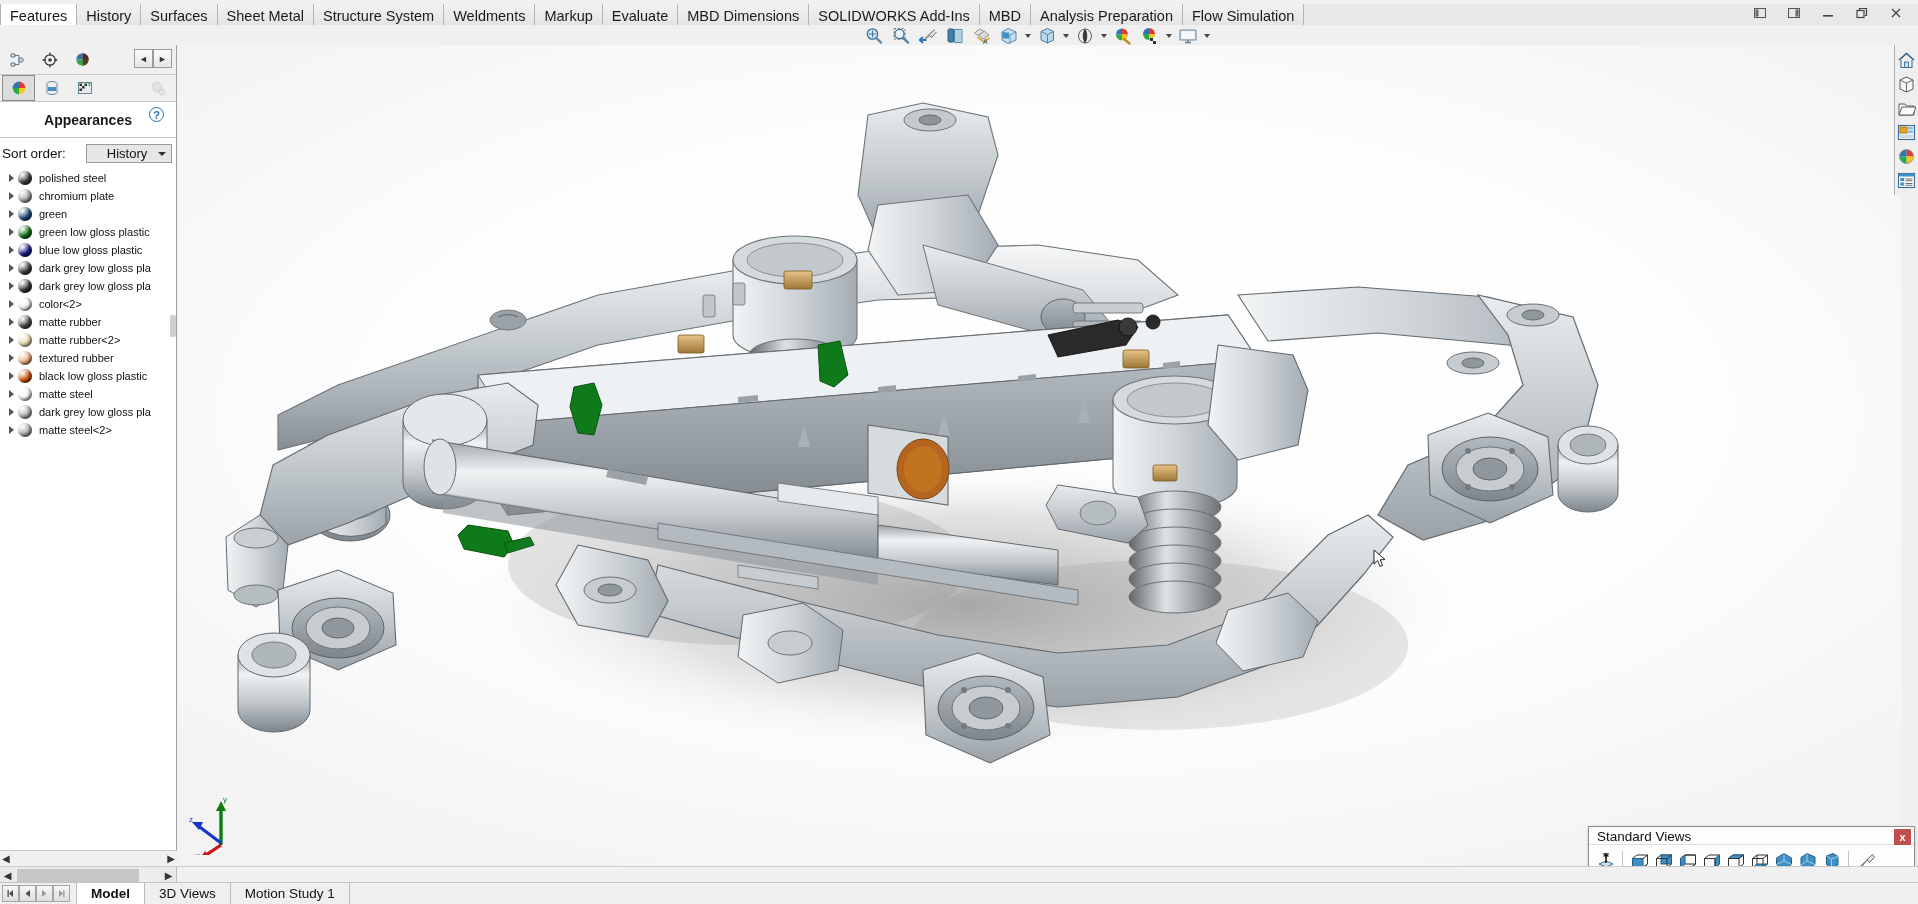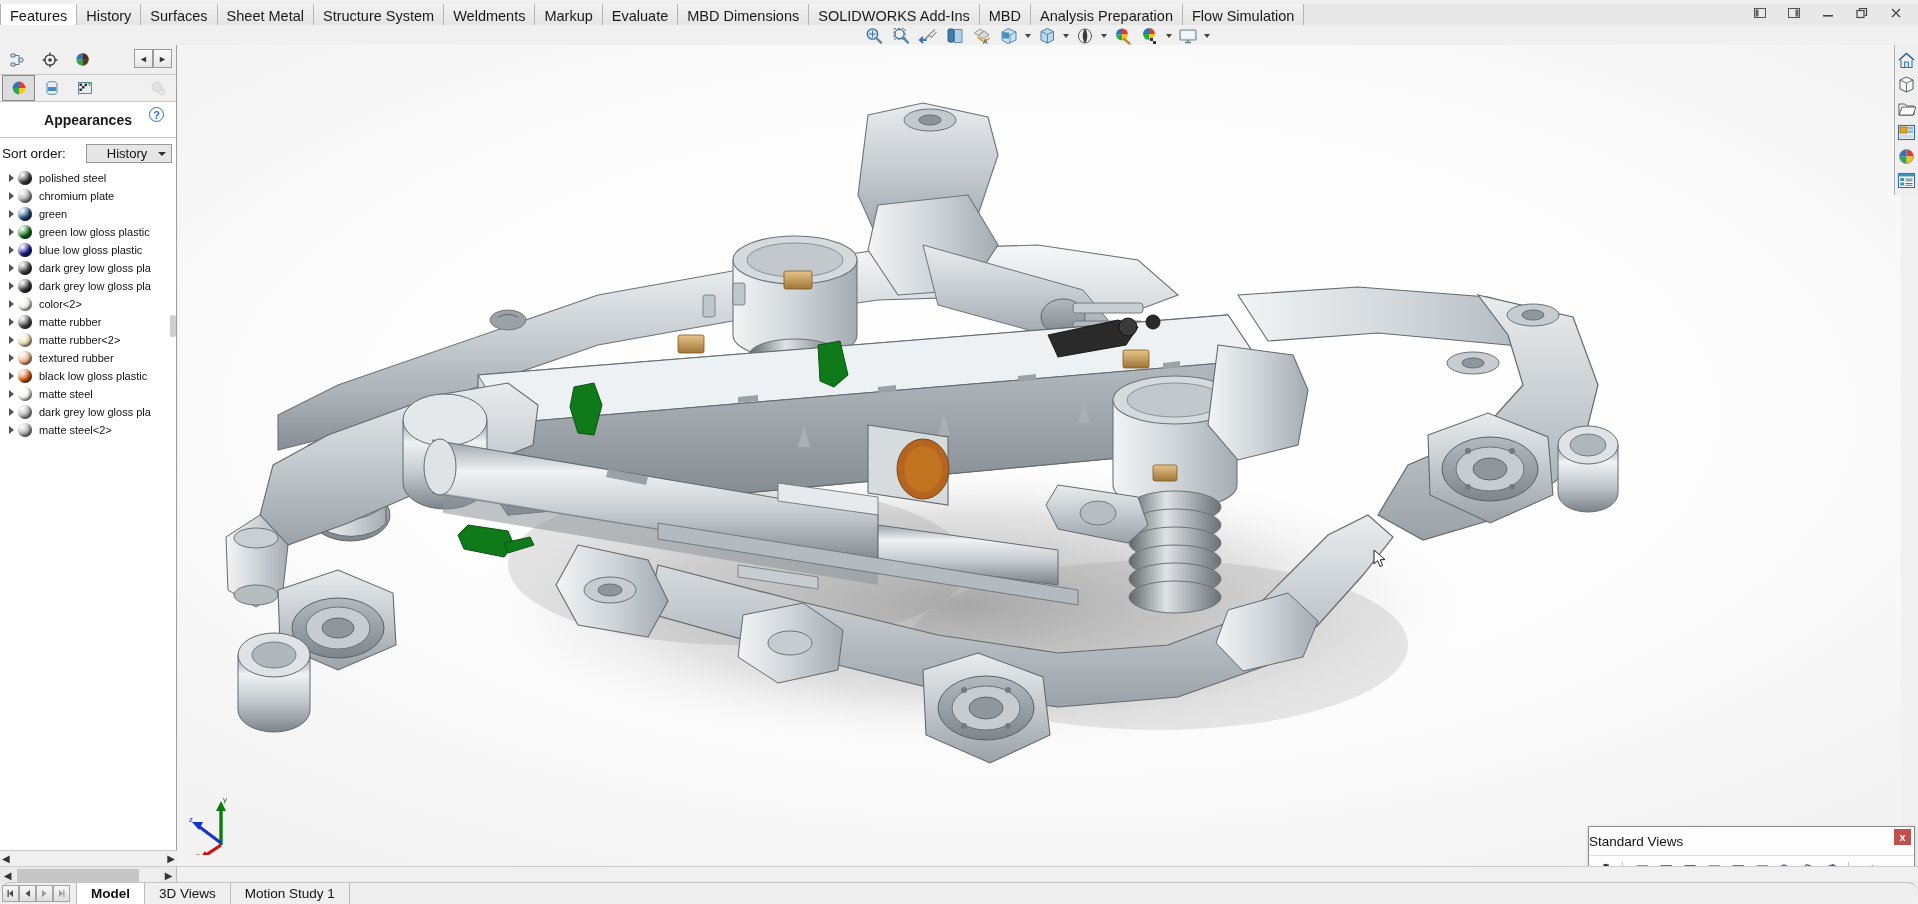--- a/index.html
+++ b/index.html
@@ -266,22 +266,23 @@
   
   .stdviews {
     position: absolute;
     left: 1588px; top: 826px;
     width: 327px; height: 55px;
     background: #fdfdfd;
     border: 1px solid #8c8c8c;
     box-shadow: 0 1px 3px rgba(0,0,0,0.18);
   }
   .sv-title {
-    height: 29px;
-    display: flex; align-items: center;
+    height: 18px;
+    display: flex; align-items: flex-end;
+    padding-left: 8px;
     font-size: 13.5px; color: #111;
     background: #fdfdfd;
     position: relative;
     border-bottom: 1px solid #e0e0e0;
   }
   .sv-close {
     position: absolute; right: 3px; top: 2px;
     width: 17px; height: 16px;
     background: #c0504d;
     color: #fff; font-size: 11px; font-weight: bold;
@@ -323,21 +324,21 @@
     font-size: 10px; color:#333; cursor:pointer;
   }
   .hs-track { flex: 1; height: 13px; background: #eeeeee; position: relative; }
   .hs-thumb { position:absolute; left:2px; top:0; width: 122px; height: 13px; background: #c6c6c6; }
 
   .statusbar {
     position: absolute; left: 0; bottom: 0;
     width: 1918px; height: 22px;
     background: #efefef;
     border-top: 1px solid #c4c4c4;
-    display: flex; align-items: stretch; border-radius: 11px;
+    display: flex; align-items: stretch;
   }
   .sb-navbtns {
     display: flex; align-items: center; padding-left: 2px; gap: 0px;
   }
   .sb-navbtn {
     width: 17px; height: 17px;
     border: 1px solid #a5a5a5;
     background: linear-gradient(#f7f7f7,#dedede);
     display:flex; align-items:center; justify-content:center;
     cursor: pointer;

